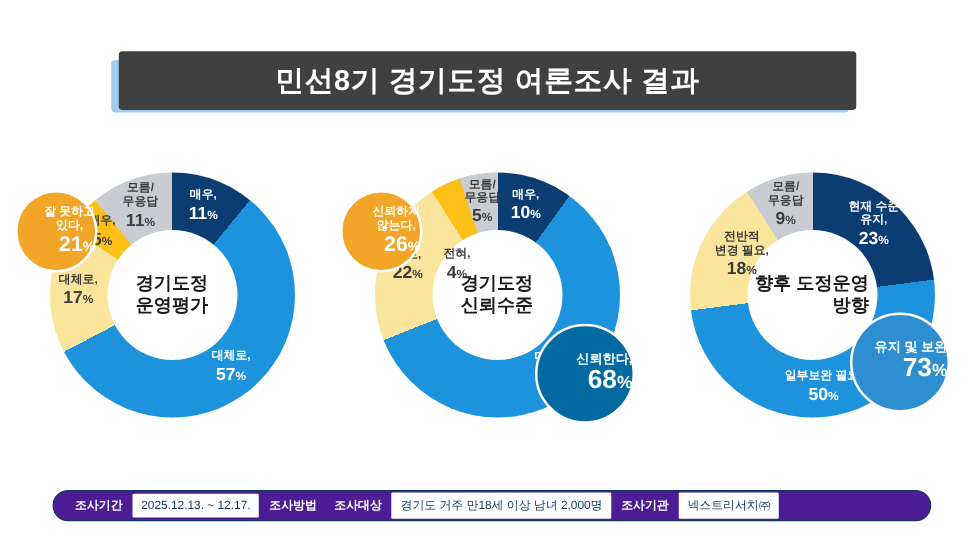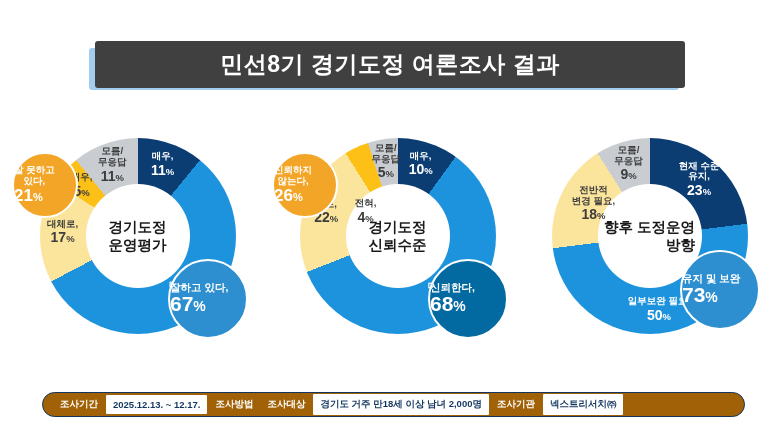--- a/index.html
+++ b/index.html
@@ -126,21 +126,21 @@
   }
   .lt-dark { color: #ffffff; }
   .lt-light { color: #3c3c3c; }
 
   
   .callout {
     position: absolute;
     border-radius: 50%;
     display: flex;
     flex-direction: column;
-    align-items: flex-start;
+    align-items: flex-end;
     justify-content: center;
     text-align: center;
     line-height: 1.15;
   }
   .callout .c-lbl {
     font-size: 10.5px;
     font-weight: bold;
   }
   .callout .c-val {
     font-size: 21px;
@@ -159,41 +159,41 @@
     border: 2px solid #ffffff;
   }
 
   
   #footer {
     position: absolute;
     left: 42px;
     top: 392px;
     width: 703px;
     height: 25px;
-    background: #a16207;
+    background: #4c1d95;
     border: 1px solid #12365f;
     border-radius: 13px;
     display: flex;
     align-items: center;
     box-sizing: border-box;
     overflow: hidden;
     padding: 0 10px;
   }
   .f-key {
     color: #ffffff;
     font-size: 9.5px;
     font-weight: bold;
     padding: 0 7px;
     white-space: nowrap;
   }
   .f-val {
     background: #ffffff;
     color: #12365f;
     font-size: 9.5px;
-    font-weight: bold;
+    font-weight: normal;
     padding: 4px 7px;
     white-space: nowrap;
     border-radius: 1px;
     margin: 16px 1px;
   }
 </style>
 </head>
 <body>
 
 <div id="title-wrap">
@@ -210,24 +210,20 @@
           <span class="donut-center-label">경기도정
 운영평가</span>
         </div>
         <div class="slice-label lt-dark" style="left: 123.164px; top: 27.3474px; transform: translate(-50%, -50%);"><span class="lbl">매우,</span><span class="val">11<span class="pct">%</span></span></div>
         <div class="slice-label lt-dark" style="left: 145.41px; top: 156.114px; transform: translate(-50%, -50%);"><span class="lbl">대체로,</span><span class="val">57<span class="pct">%</span></span></div>
         <div class="slice-label lt-light" style="left: 23.0816px; top: 94.502px; transform: translate(-50%, -50%);"><span class="lbl">대체로,</span><span class="val">17<span class="pct">%</span></span></div>
         <div class="slice-label lt-light" style="left: 42.1602px; top: 47.9309px; transform: translate(-50%, -50%);"><span class="lbl">매우,</span><span class="val">5<span class="pct">%</span></span></div>
         <div class="slice-label lt-light" style="left: 72.8362px; top: 27.3474px; transform: translate(-50%, -50%);"><span class="lbl">모름/
 무응답</span><span class="val">11<span class="pct">%</span></span></div>
       </div>
-      <div class="callout callout-blue" style="width: 76px; height: 76px; left: 160px; top: 133px; background: rgb(46, 143, 208);">
-        <span class="c-lbl">잘하고 있다,</span>
-        <span class="c-val">67<span class="pct">%</span></span>
-      </div>
       <div class="callout callout-orange" style="width: 62px; height: 62px; left: 4px; top: 26px; background: rgb(242, 165, 39);">
         <span class="c-lbl" style="white-space: pre-line; font-size: 9.5px;">잘 못하고
 있다,</span>
         <span class="c-val" style="font-size: 17px;">21<span class="pct" style="font-size:11px">%</span></span>
       </div>
     </div>
   <div class="chart-block" id="chart-block-1">
       <div class="donut" style="background: conic-gradient(rgb(11, 61, 115) 0%, rgb(11, 61, 115) 10%, rgb(30, 147, 221) 10%, rgb(30, 147, 221) 69%, rgb(251, 228, 155) 69%, rgb(251, 228, 155) 91%, rgb(252, 192, 22) 91%, rgb(252, 192, 22) 95%, rgb(201, 205, 210) 95%, rgb(201, 205, 210) 100%);">
         <div class="donut-hole">
           <span class="donut-center-label">경기도정

